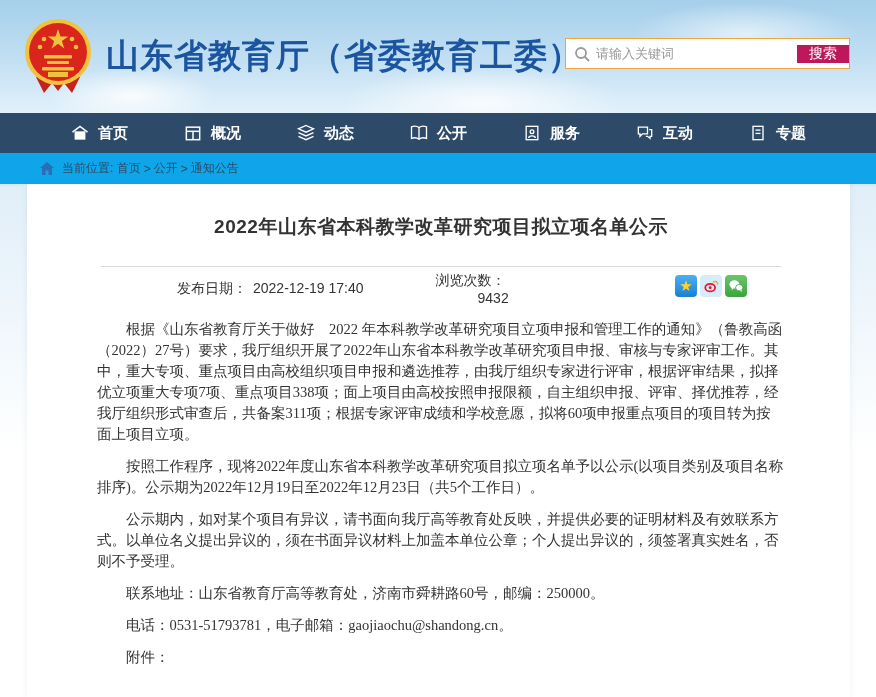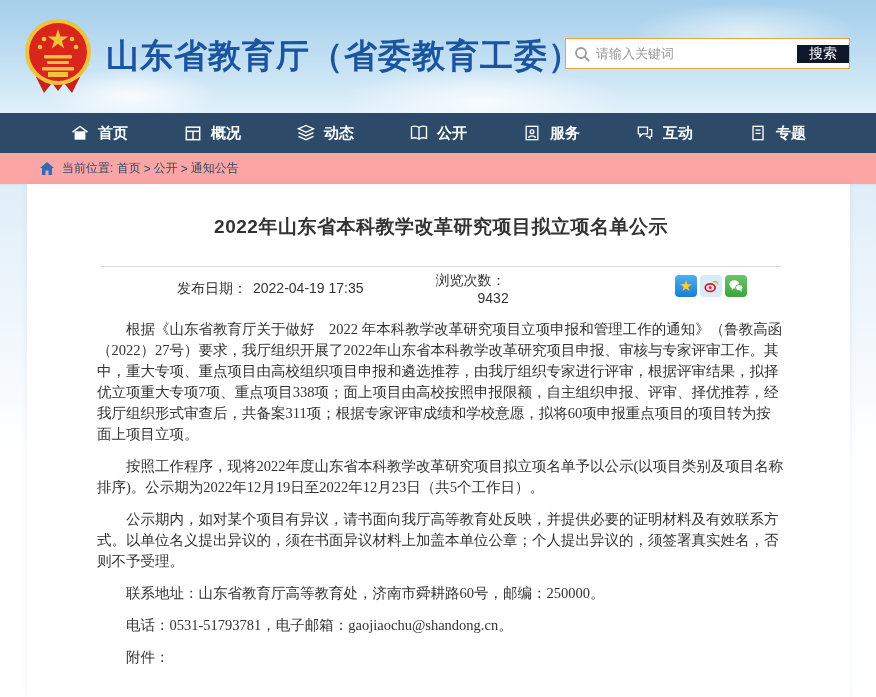--- a/index.html
+++ b/index.html
@@ -28,37 +28,37 @@
     position:absolute; right:26px; top:38px; width:285px; height:31px;
     display:flex; border:1px solid #f0a53a; background:#fff;align-items:center;
   }
   .search-input-wrap { flex:1; display:flex; align-items:center; padding-left:8px; }
   .search-input {
     border:none; outline:none; flex:1; font-size:13px; color:#333;
     font-family:"Liberation Sans", sans-serif; background:transparent; padding-left:6px;
   }
   .search-input::placeholder { color:#999; }
   .search-btn {
-    width:52px; background:#0f172a; color:#fff; border:none; font-size:14px;
+    width:52px; background:#be185d; color:#fff; border:none; font-size:14px;
     cursor:pointer; font-family:"Liberation Sans", sans-serif;
   }
   
   .nav {
     height:40px; background:#2d4b68; display:flex; align-items:center;
     justify-content:space-between; padding:0 70px;
   }
   .nav-item {
     display:flex; align-items:center; gap:8px; color:#fff; text-decoration:none;
     font-size:15px; font-weight:bold; cursor:pointer;
   }
   .nav-ico { width:20px; height:20px; display:inline-flex; }
   .nav-ico svg { width:20px; height:20px; }
   
   .crumb-bar {
-    height:31px; background:#fca5a5; display:flex; align-items:center;
+    height:31px; background:#0ea5e9; display:flex; align-items:center;
     padding-left:40px; font-size:12px; color:#2d4a66;
     box-shadow:0 1px 2px rgba(120,150,180,.15);
   }
   .crumb-bar .h-ico { width:14px; height:13px; margin-right:8px; display:inline-flex; }
   .crumb-sep { margin:0 3px; }
   .crumb-link { cursor:pointer; }
   
   .panel {
     position:absolute; left:27px; right:26px; top:184px; bottom:0;
     background:#fff; box-shadow:0 0 6px rgba(100,130,160,.12);
@@ -212,21 +212,21 @@
   <span class="crumb-link">通知公告</span>
 </div>
 
 <div class="panel">
   <div class="art-title">2022年山东省本科教学改革研究项目拟立项名单公示</div>
   <hr class="title-rule">
 
   <div class="meta-row">
     <span class="meta-group">
       <span class="meta-label">发布日期：</span>
-      <span class="meta-val">2022-04-19 17:35</span>
+      <span class="meta-val">2022-12-19 17:40</span>
     </span>
     <span class="meta-group views-group">
       <span class="meta-label">浏览次数：</span>
       <span class="meta-val">9432</span>
     </span>
     <span class="share-icons">
       <span class="share-ic share-qzone">★</span>
       <span class="share-ic share-weibo">
         <svg viewBox="0 0 22 22" width="18" height="18">
             <ellipse cx="10" cy="13" rx="6" ry="4.6" fill="none" stroke="#e6162d" stroke-width="2.2"></ellipse>

